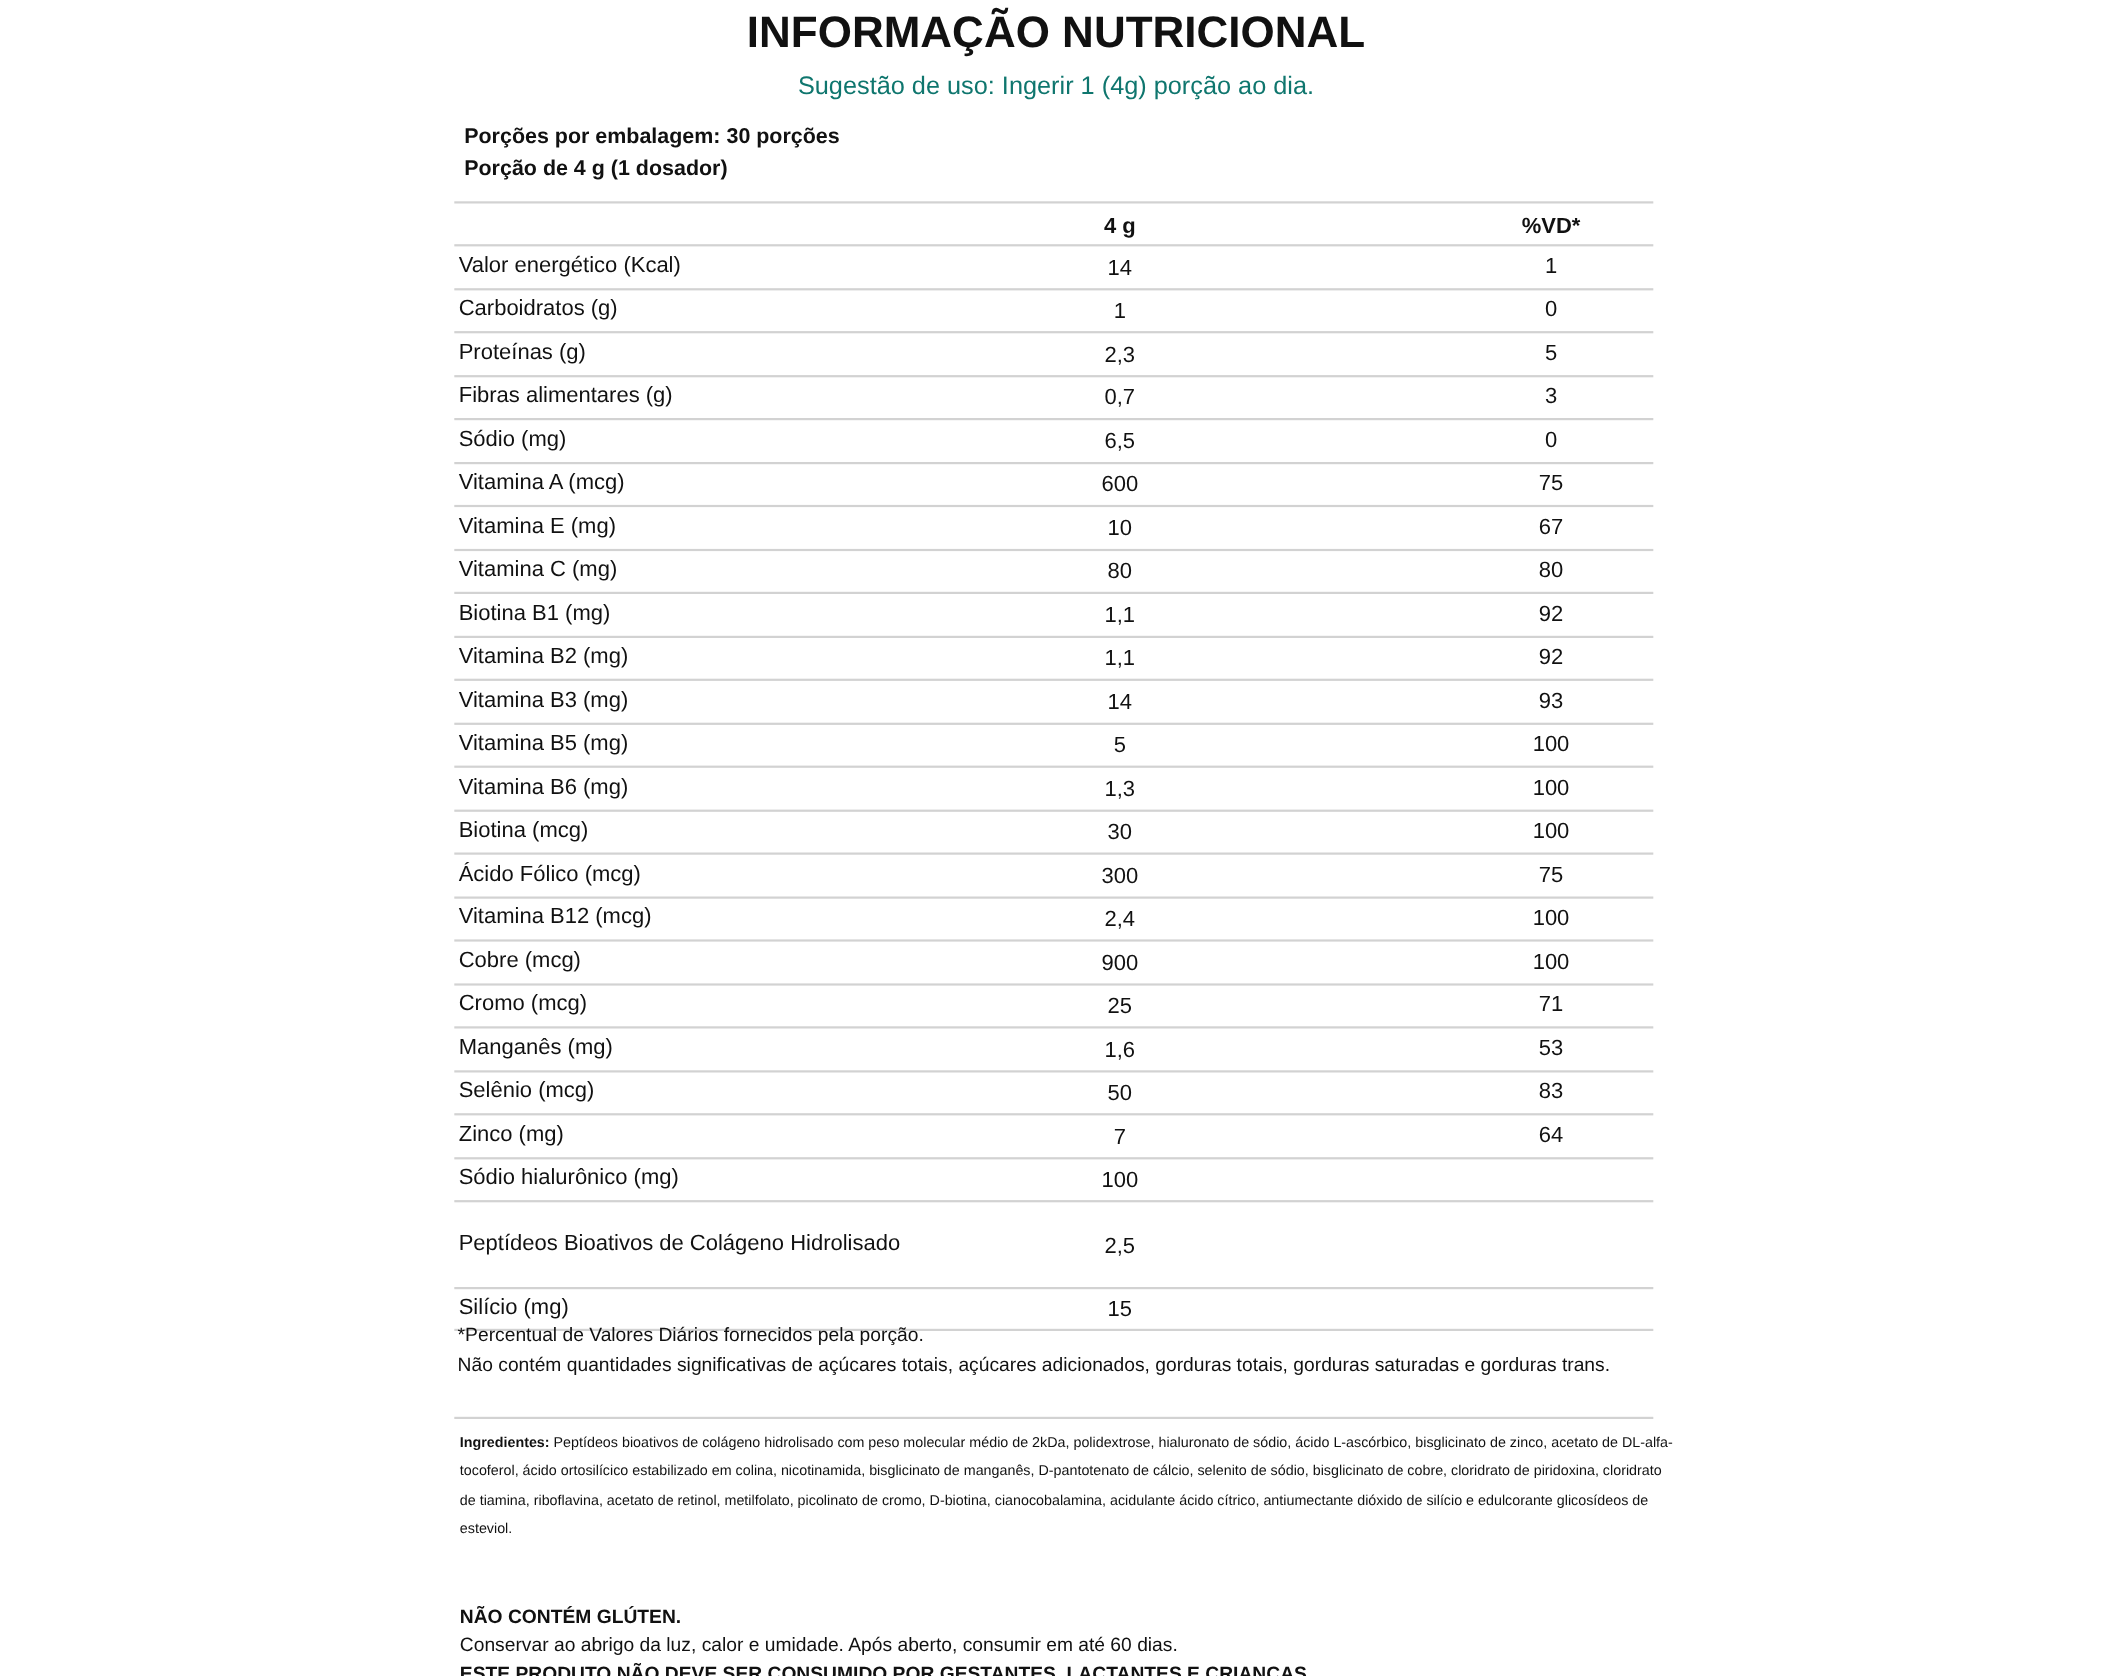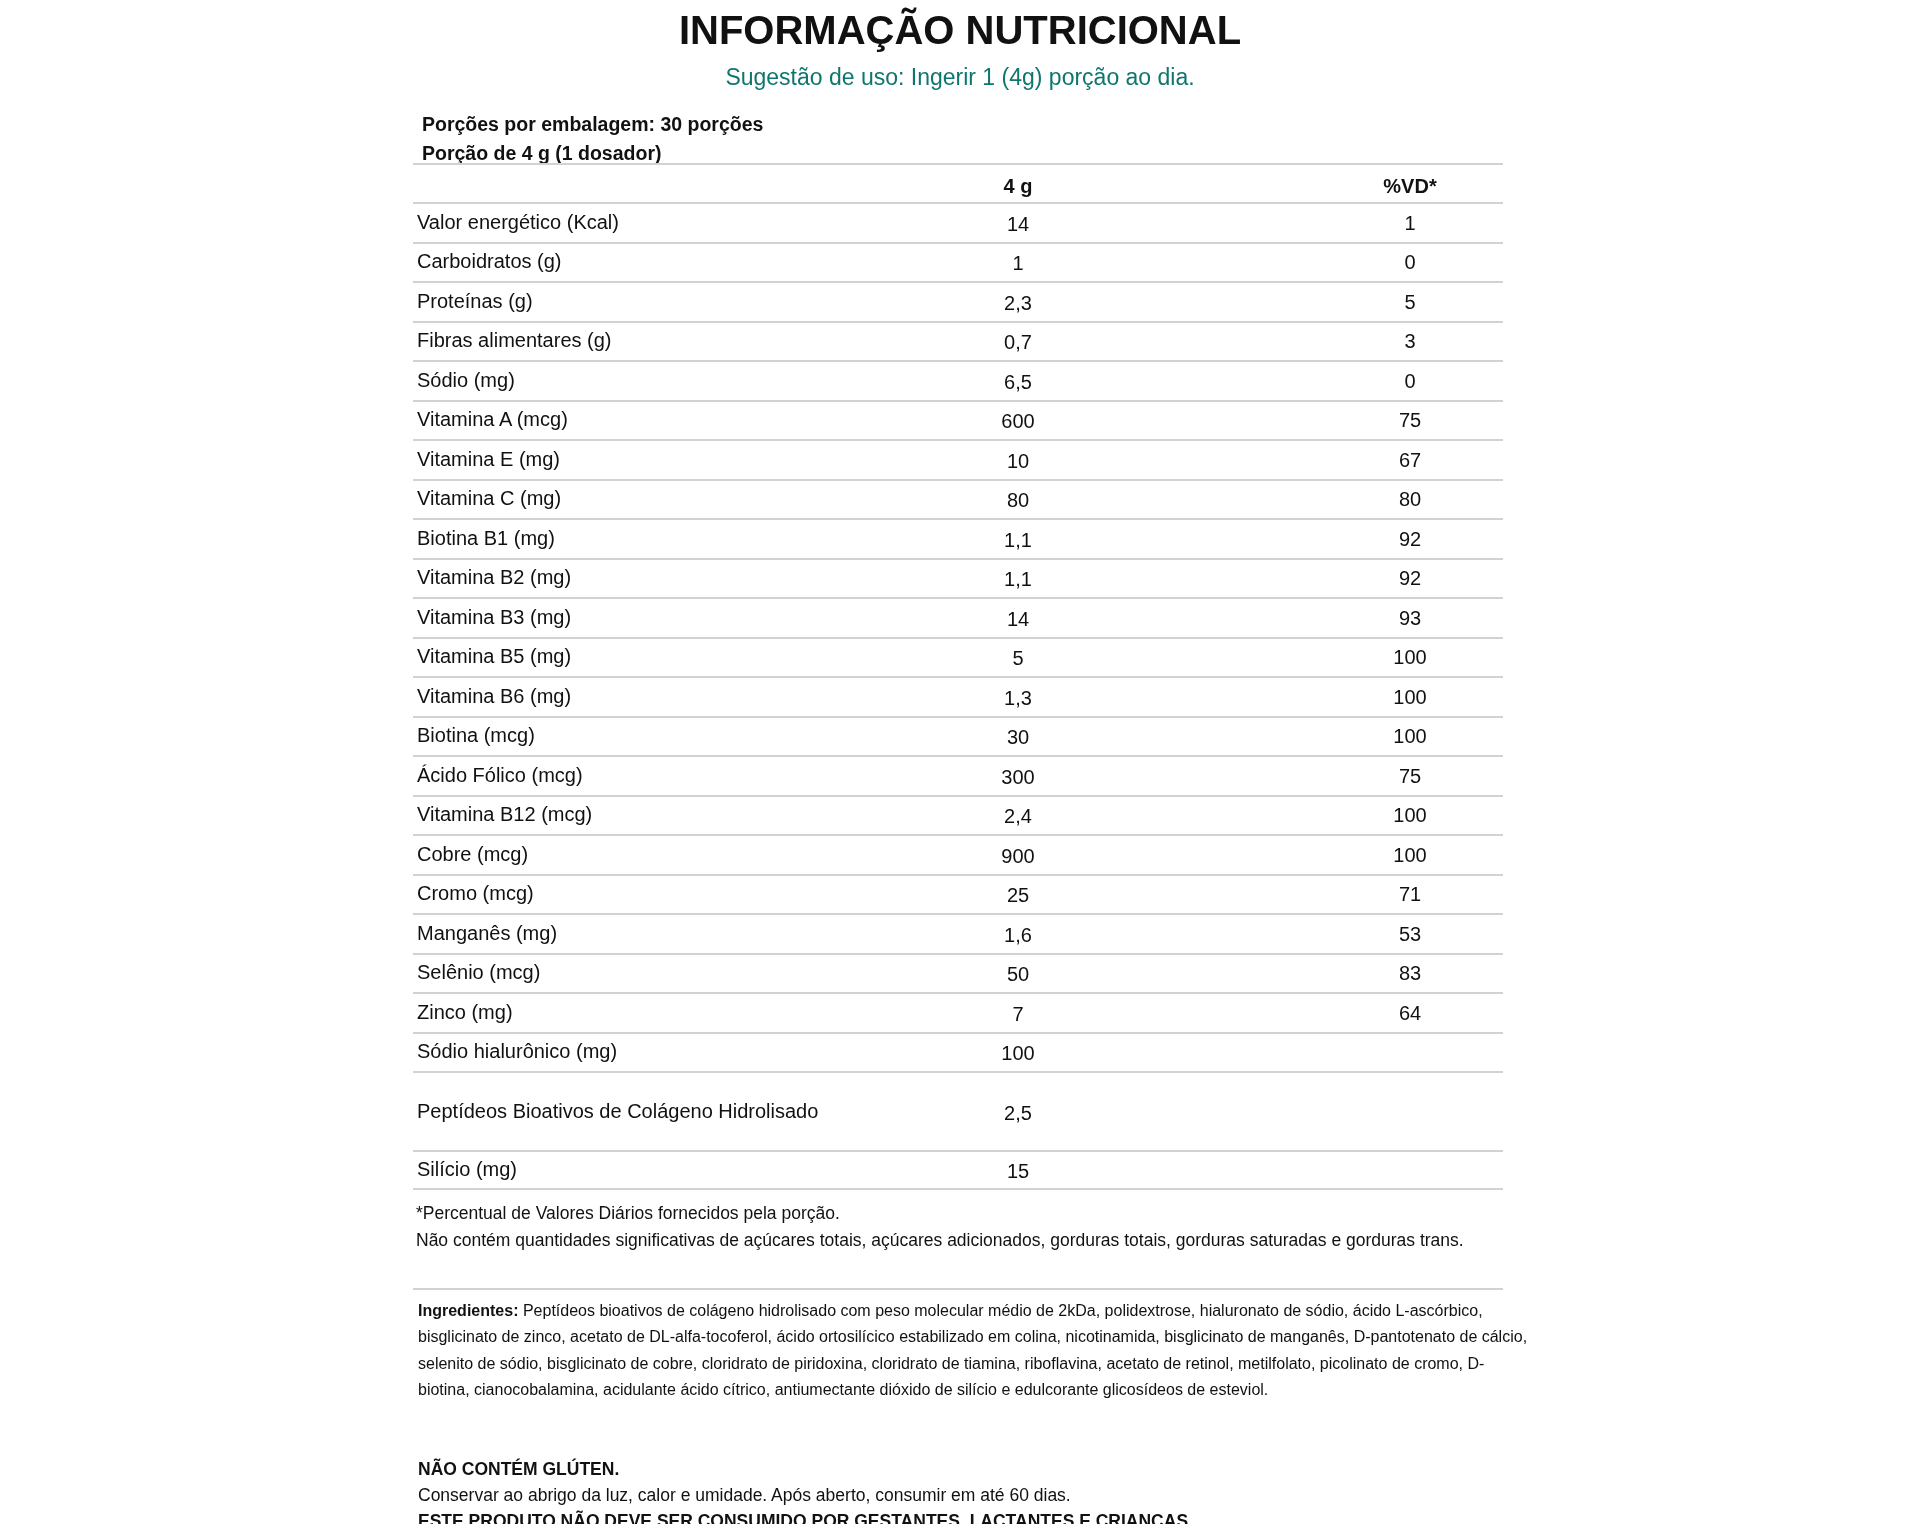--- a/index.html
+++ b/index.html
@@ -58,20 +58,21 @@
     align-items: center;
     border-top: 2px solid #d2d2d2;
     box-sizing: border-box;
     height: 39.5px;
     font-size: 20px;
     color: #111;
   }
   .row.head {
     height: 39px;
     font-weight: 700;
+    margin-top: 20px;
   }
   .row.tall {
     height: 79px;
   }
   .row.last {
     border-bottom: 2px solid #d2d2d2;
   }
   .cell-name {
     position: absolute;
     left: 4px;
@@ -114,21 +115,21 @@
     top: 1288px;
     width: 1090px;
     height: 2px;
     background: #d2d2d2;
   }
   .ingredients {
     position: absolute;
     left: 418px;
     top: 1298px;
     width: 1110px;
-    font-size: 16px;
+    font-size: 13px;
     line-height: 26.3px;
     color: #111;
   }
   .ingredients b {
     font-weight: 700;
   }
   .bottom {
     position: absolute;
     left: 418px;
     top: 1456px;

